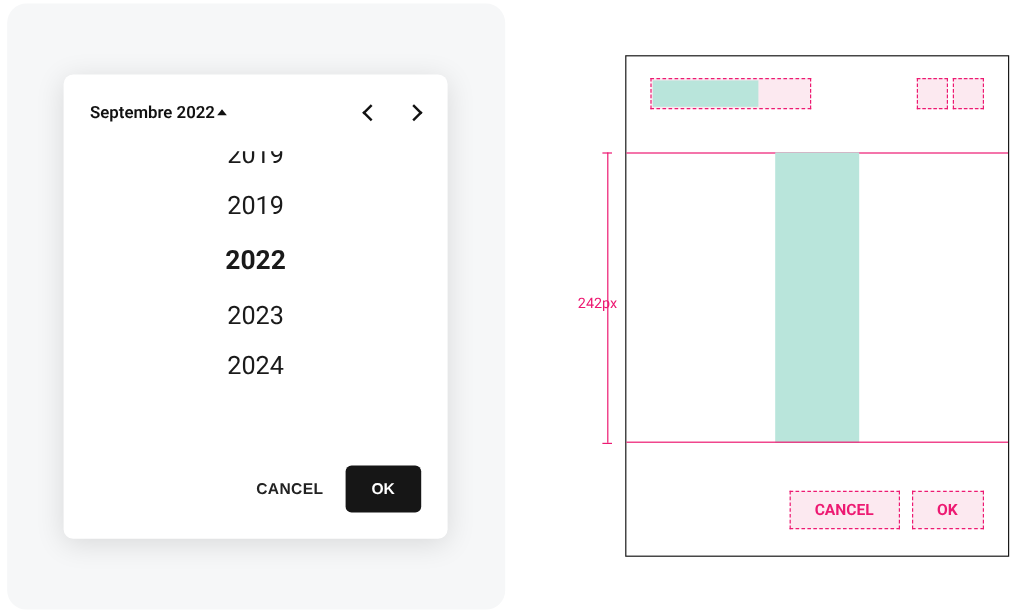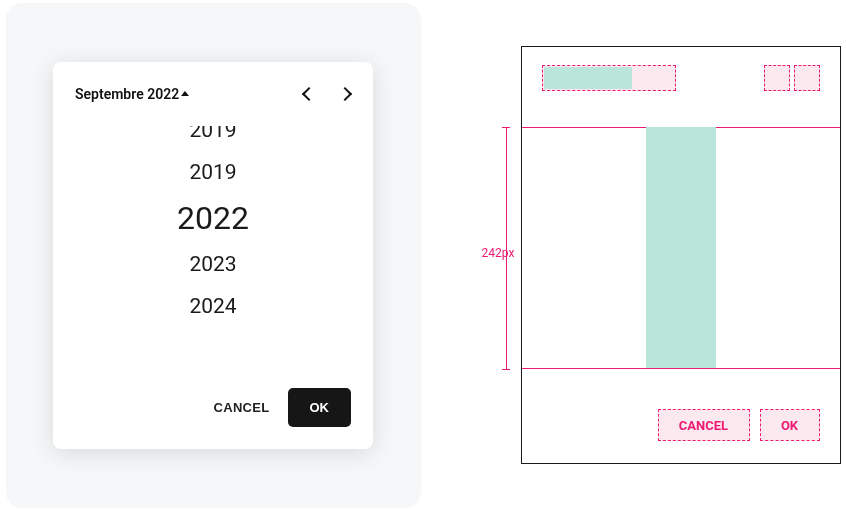--- a/index.html
+++ b/index.html
@@ -85,22 +85,22 @@
   }
   .year {
     font-size: 21px;
     line-height: 42px;
     color: #1a1a1a;
     cursor: pointer;
     width: 100%;
     text-align: center;
   }
   .year.selected {
-    font-size: 32px;
-    font-weight: 400;
+    font-size: 22px;
+    font-weight: 700;
     line-height: 50px;
   }
   .dp-footer {
     display: flex;
     justify-content: flex-end;
     align-items: center;
     gap: 18px;
     padding: 20px 22px 22px;
   }
   .btn-cancel {

